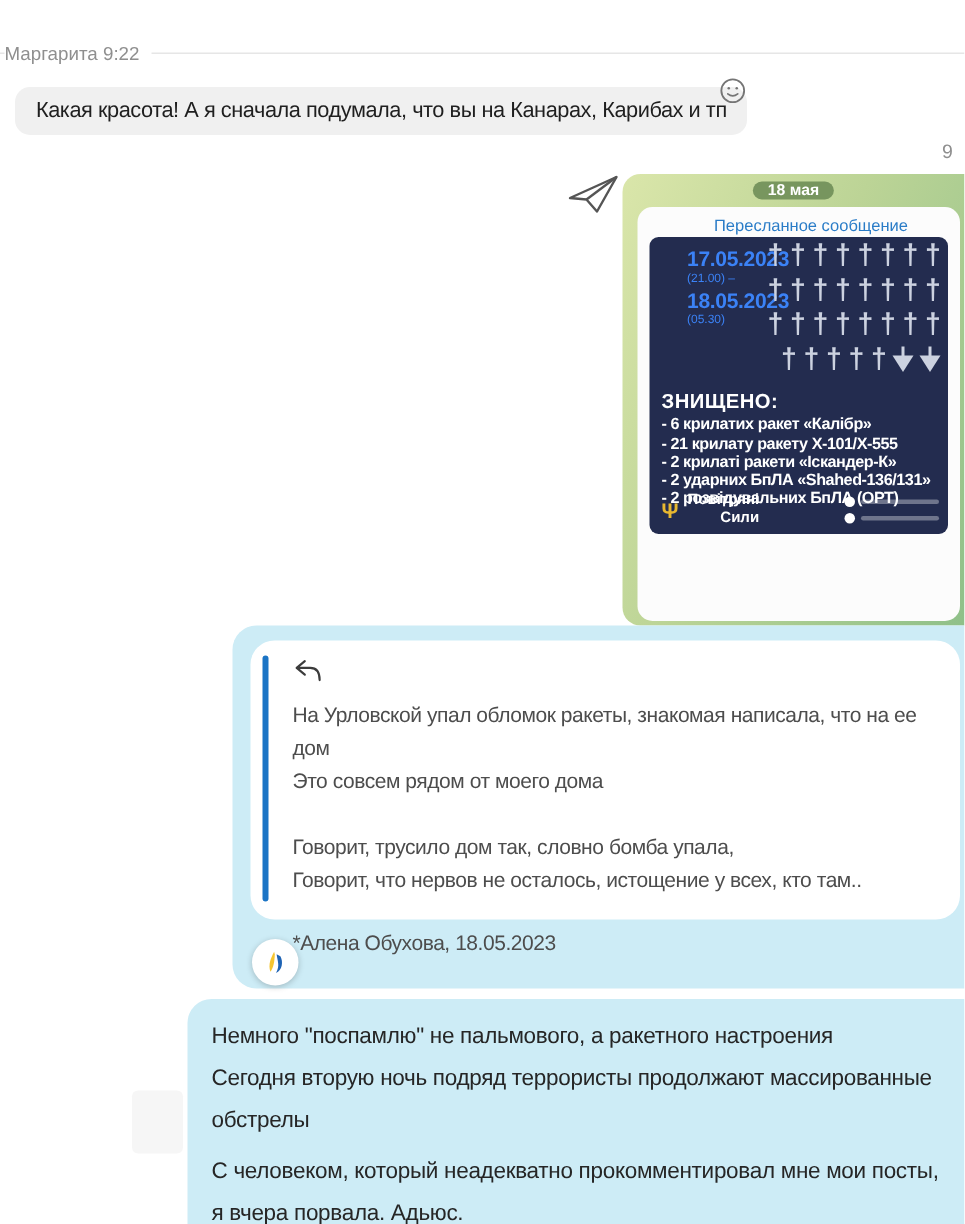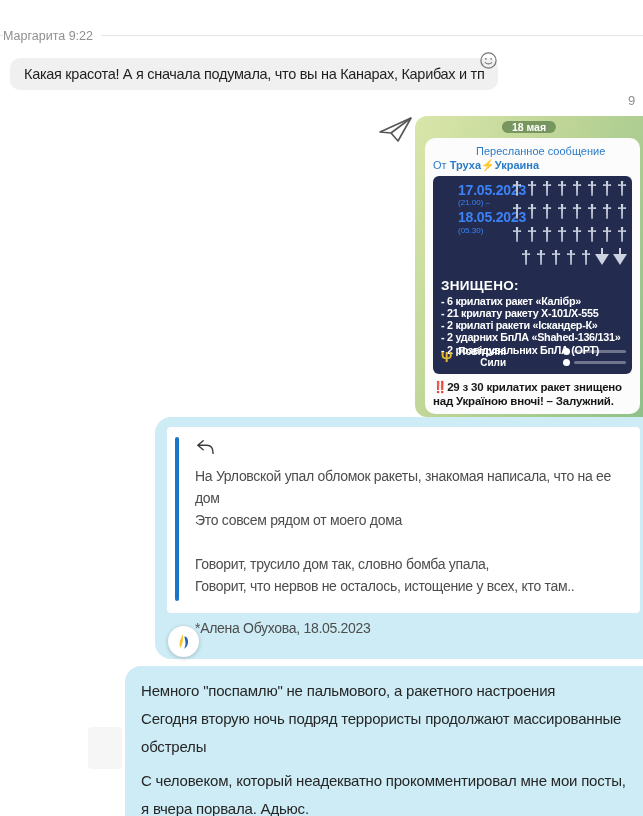--- a/index.html
+++ b/index.html
@@ -66,21 +66,21 @@
   .socbar { width:52px; height:3px; background:rgba(255,255,255,.35); border-radius:2px; }
 
   .alert { margin-top:6px; font-size:11.5px; font-weight:bold; letter-spacing:-0.2px;
     color:#161616; line-height:1.25; }
   .alert .bangs { color:#e03131; }
 
   
   .bubble1 { position:absolute; left:155px; top:386px; width:488px; height:242px;
     background:#cdecf6; border-radius:16px 0 0 16px; }
   .quote-card { position:absolute; left:12px; top:10px; right:3px; height:186px;
-    background:#fff; border-radius:4px; padding:10px 8px 10px 28px; }
+    background:#fff; border-radius:16px; padding:10px 8px 10px 28px; }
   .quote-bar { position:absolute; left:8px; top:10px; bottom:12px; width:4px;
     background:#1b74c5; border-radius:2px; }
   .reply-icon { width:20px; height:18px; margin:2px 0 8px 0; }
   .quote-text { font-size:14px; letter-spacing:-0.3px; color:#4d4d4d; line-height:22px;
     white-space:pre-line; }
   .quote-attr { font-size:14px; letter-spacing:-0.3px; color:#4d4d4d; line-height:22px;
     margin-top:20px; }
   .badge { position:absolute; width:31px; height:31px; border-radius:50%; background:#fff;
     box-shadow:0 1px 4px rgba(0,0,0,.22); display:flex; align-items:center;
     justify-content:center; cursor:pointer; }
@@ -123,21 +123,20 @@
     <svg viewBox="0 0 38 30" width="38" height="30">
       <path d="M3 17 L34 3 L21 26 L14 18 Z" fill="none" stroke="#555" stroke-width="1.6" stroke-linejoin="round"></path>
       <path d="M14 18 L34 3" fill="none" stroke="#555" stroke-width="1.6"></path>
     </svg>
   </div>
 
   <div class="green-card">
     <div class="date-pill">18 мая</div>
     <div class="tg-bubble">
       <div class="fwd-l1">Пересланное сообщение</div>
-      <div class="fwd-l2"><span>От </span><b>Труха</b><b class="bolt">⚡</b><b>Украина</b></div>
 
       <div class="info">
         <div class="dates">
           <div class="d-big">17.05.2023</div>
           <div class="d-sml">(21.00)  –</div>
           <div class="d-big">18.05.2023</div>
           <div class="d-sml">(05.30)</div>
         </div>
         <div class="mgrid">
             <div class="mrow">
@@ -198,21 +197,20 @@
                 <span class="socbar"></span>
               </span>
             <span class="socrow">
                 <span class="socdot"></span>
                 <span class="socbar"></span>
               </span>
           </span>
         </div>
       </div>
 
-      <div class="alert"><span class="bangs">‼️</span><span>29 з 30 крилатих ракет знищено над Україною вночі! – Залужний.</span></div>
 
     </div>
   </div>
 
   <div class="bubble1">
     <div class="quote-card">
       <div class="quote-bar"></div>
       <div class="reply-icon">
         <svg viewBox="0 0 22 20" width="20" height="18">
           <path d="M3 7 L9 2 M3 7 L9 12 M3 7 H13 C18 7 20 10 20 16" fill="none" stroke="#3c3c3c" stroke-width="1.6" stroke-linecap="round" stroke-linejoin="round"></path>

